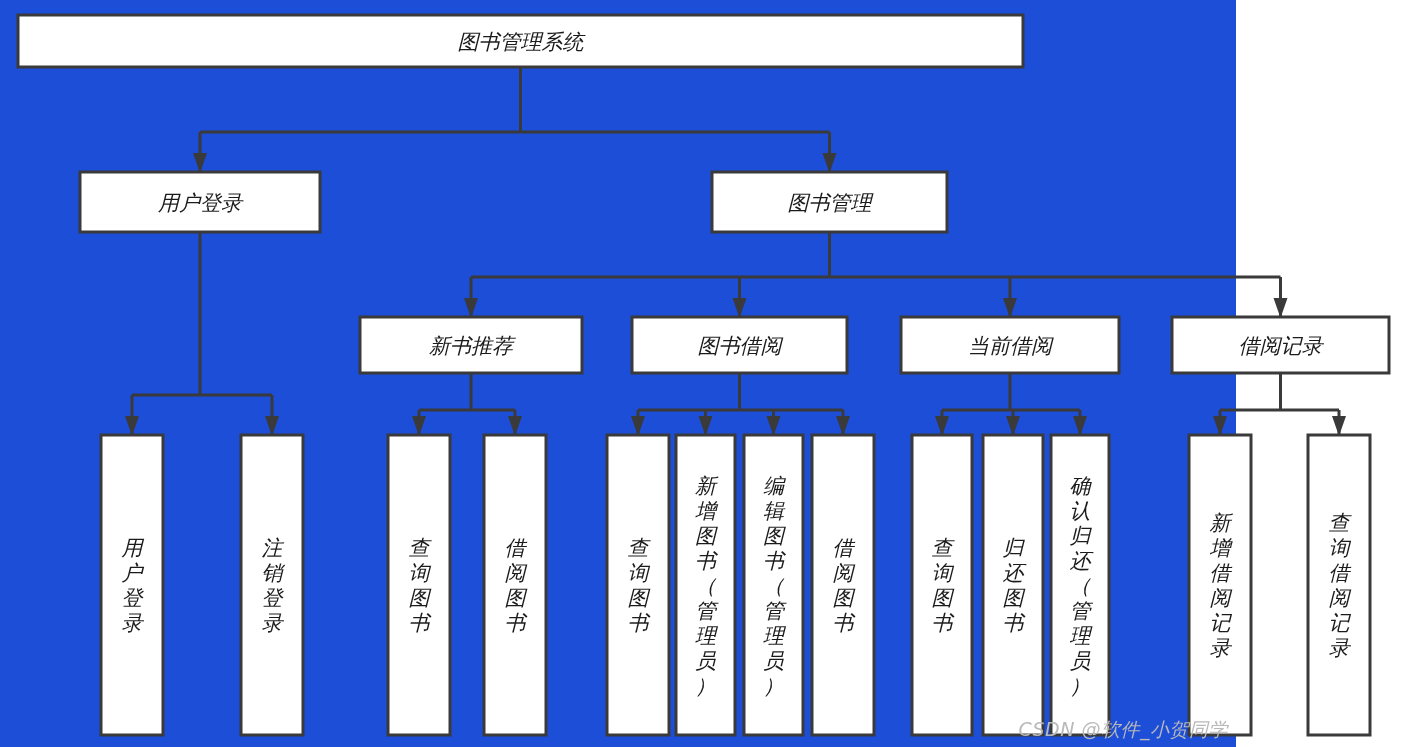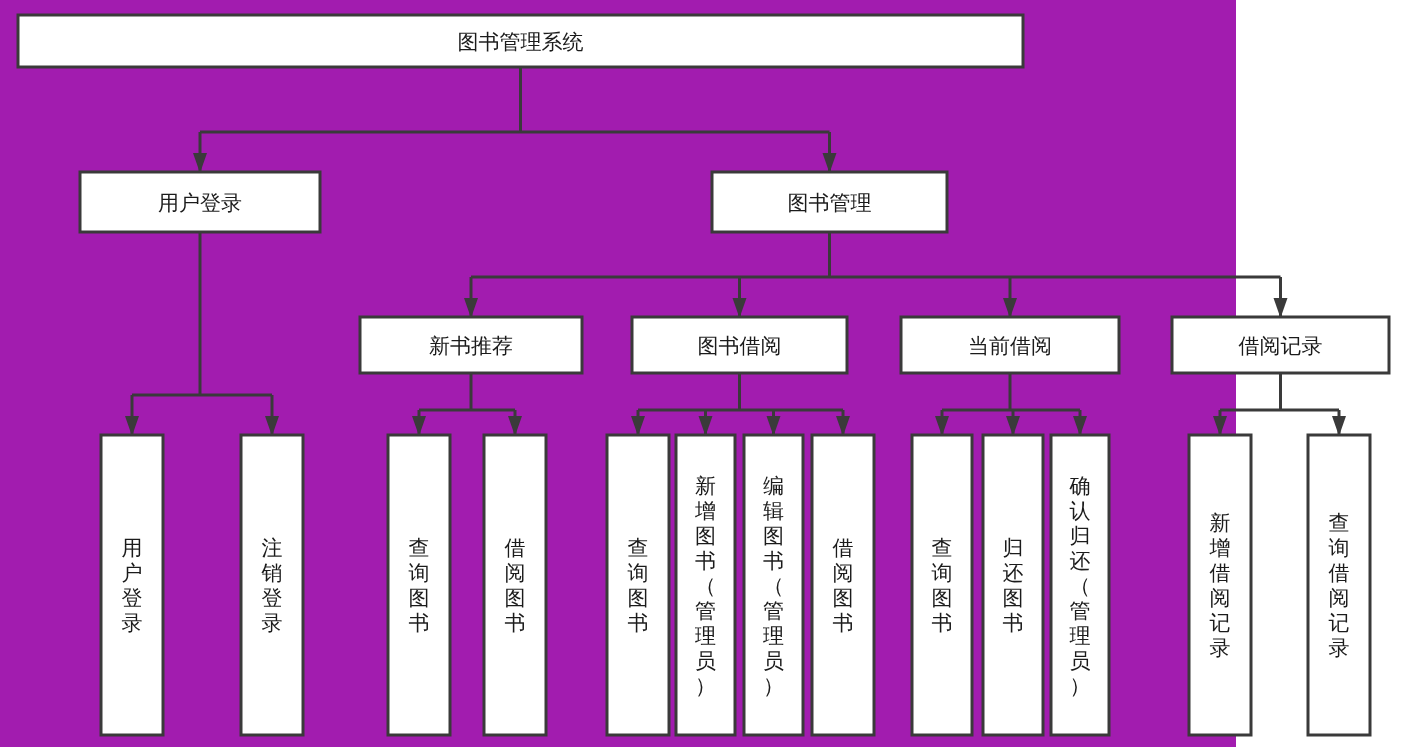--- a/index.html
+++ b/index.html
@@ -10,21 +10,22 @@
   body {
     width: 1405px;
     height: 747px;
     font-family: "DejaVu Sans", "Liberation Sans", sans-serif;
     overflow: hidden;
   }
   #diagram-root {
     position: relative;
     width: 1236px;
     height: 747px;
-    background: #a21caf;
+    background: #1d4ed8;
+    font-style: italic;
   }
   svg#flow-svg {
     position: absolute;
     left: 0;
     top: 0;
     width: 1405px;
     height: 747px;
     display: block;
   }
   .node-box {
@@ -205,14 +206,15 @@
           <rect x="1189" y="435" width="62" height="300" class="node-box"></rect>
           <text x="1220" class="node-label-v"><tspan x="1220" y="530">新</tspan><tspan x="1220" y="555">增</tspan><tspan x="1220" y="580">借</tspan><tspan x="1220" y="605">阅</tspan><tspan x="1220" y="630">记</tspan><tspan x="1220" y="655">录</tspan></text>
         </g>
         <g>
           <rect x="1308" y="435" width="62" height="300" class="node-box"></rect>
           <text x="1339" class="node-label-v"><tspan x="1339" y="530">查</tspan><tspan x="1339" y="555">询</tspan><tspan x="1339" y="580">借</tspan><tspan x="1339" y="605">阅</tspan><tspan x="1339" y="630">记</tspan><tspan x="1339" y="655">录</tspan></text>
         </g>
       </g>
   </svg>
 
+  <div class="watermark-text">CSDN @软件_小贺同学</div>
 
 </div>
 
 </body></html>

